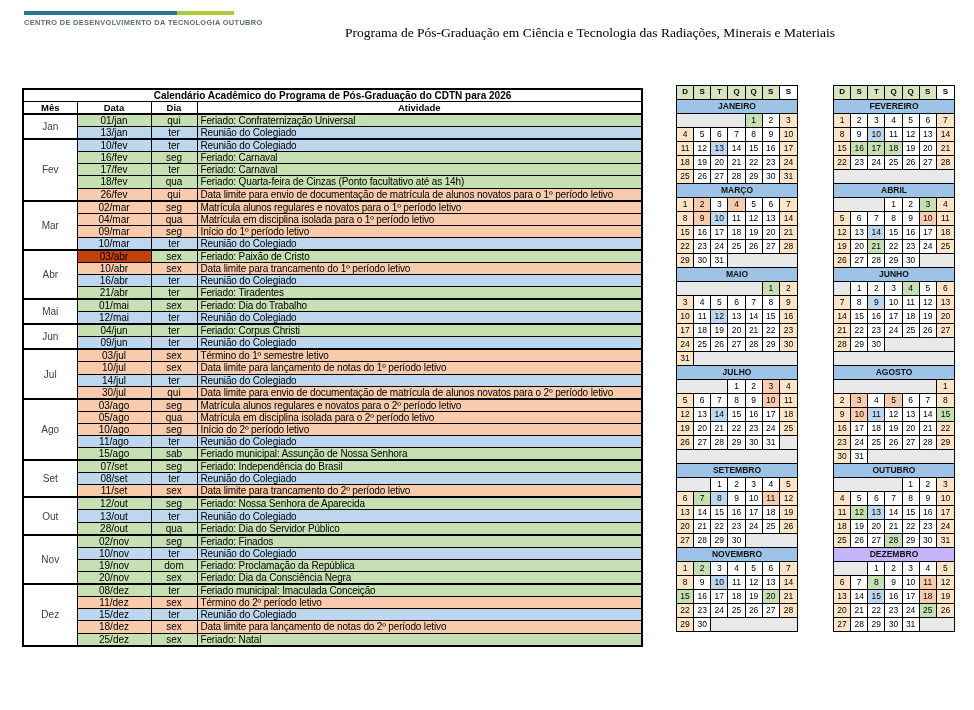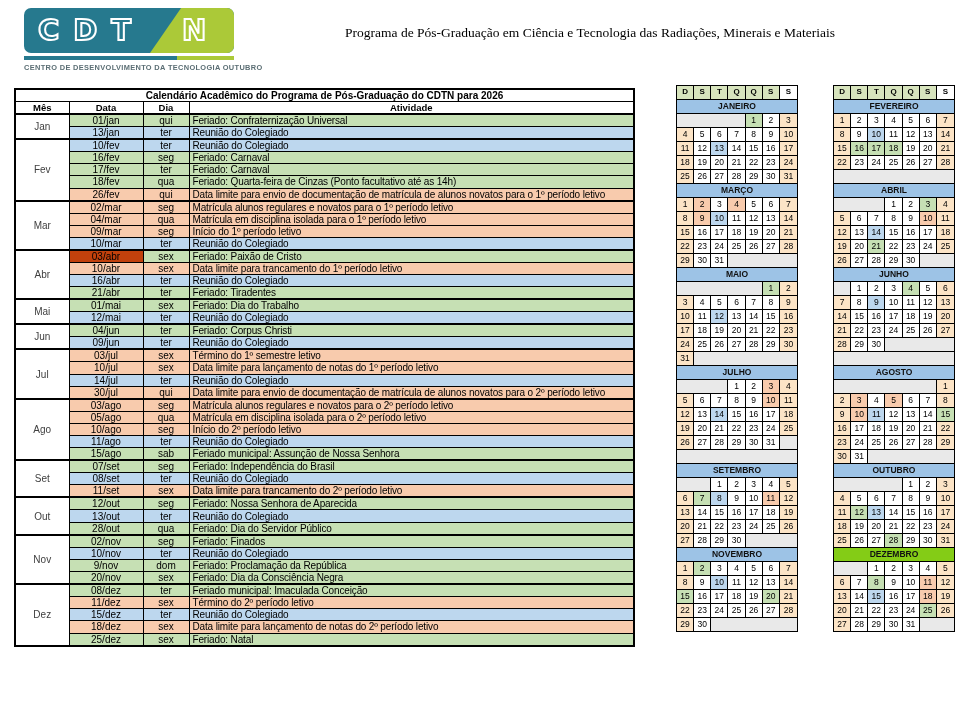--- a/index.html
+++ b/index.html
@@ -22,21 +22,21 @@
   .logo-n { left: 158px; }
   .logo-bar { position: relative; height: 4px; margin-top: 3px; background: #26798e; }
   .logo-bar-green { position: absolute; right: 0; top: 0; height: 100%; width: 27%; background: #abc938; }
   .logo-sub { margin-top: 3px; font-size: 7.4px; font-weight: bold; color: #5b6e74; letter-spacing: 0.35px; white-space: nowrap; }
 
   
   .doc-header { position: absolute; left: 295px; top: 25px; width: 590px; text-align: center;
     font-family: "Liberation Serif", serif; font-size: 13.5px; color: #000; }
 
   
-  table.main { position: absolute; left: 14px; top: 88px; width: 619px;
+  table.main { position: absolute; left: 22px; top: 88px; width: 619px;
     border-collapse: collapse; table-layout: fixed; border: 2px solid #000; }
   table.main td { border: 1px solid #000; font-size: 10px; height: 12.2px; line-height: 11px;
     padding: 0 3px; overflow: hidden; white-space: nowrap; vertical-align: middle; }
   td.t-title { font-size: 13.5px; font-weight: bold; text-align: center; height: 16px; line-height: 15px;
     border-bottom: 2px solid #000; }
   tr.hdr td { font-weight: bold; font-size: 9.5px; text-align: center; height: 12px; border-bottom: 2px solid #000; }
   tr.group-start td { border-top: 2px solid #000; }
   td.c-mes { font-size: 9px; text-align: center; color: #404040; background: #fff; border-right: 2px solid #000; }
   td.c-data { text-align: center; border-right: 2px solid #000; }
   td.c-dia { text-align: center; }
@@ -50,25 +50,20 @@
     overflow: hidden; }
   .cal-row > *:last-child { border-right: none; }
   .wd-cell { font-weight: bold; font-size: 8px; }
   .banner { grid-column: 1 / -1; font-weight: bold; font-size: 8.5px; color: #111; }
   .mini-day { background: #fff; color: #000; }
 </style>
 </head>
 <body>
 
 <div class="logo">
-  <div class="logo-box">
-    <div class="logo-green-shape"></div>
-    <span class="logo-cdt">CDT</span>
-    <span class="logo-n">N</span>
-  </div>
   <div class="logo-bar">
     <div class="logo-bar-green"></div>
   </div>
   <div class="logo-sub">CENTRO DE DESENVOLVIMENTO DA TECNOLOGIA OUTUBRO</div>
 </div>
 
 <div class="doc-header">Programa de Pós-Graduação em Ciência e Tecnologia das Radiações, Minerais e Materiais</div>
 
 <table class="main">
   <colgroup>
@@ -272,21 +267,21 @@
         <td class="c-data" style="background: rgb(198, 224, 180);">02/nov</td>
         <td class="c-dia" style="background: rgb(198, 224, 180);">seg</td>
         <td class="c-ativ" style="background: rgb(198, 224, 180);">Feriado: Finados</td>
       </tr>
       <tr>
         <td class="c-data" style="background: rgb(189, 215, 238);">10/nov</td>
         <td class="c-dia" style="background: rgb(189, 215, 238);">ter</td>
         <td class="c-ativ" style="background: rgb(189, 215, 238);">Reunião do Colegiado</td>
       </tr>
       <tr>
-        <td class="c-data" style="background: rgb(198, 224, 180);">9/nov</td>
+        <td class="c-data" style="background: rgb(198, 224, 180);">19/nov</td>
         <td class="c-dia" style="background: rgb(198, 224, 180);">dom</td>
         <td class="c-ativ" style="background: rgb(198, 224, 180);">Feriado: Proclamação da República</td>
       </tr>
       <tr>
         <td class="c-data" style="background: rgb(198, 224, 180);">20/nov</td>
         <td class="c-dia" style="background: rgb(198, 224, 180);">sex</td>
         <td class="c-ativ" style="background: rgb(198, 224, 180);">Feriado: Dia da Consciência Negra</td>
       </tr>
       <tr class="group-start">
         <td class="c-mes" rowspan="5">Dez</td>
@@ -836,21 +831,21 @@
     <div class="cal-row">
       <div class="mini-day" style="background: rgb(252, 228, 198);">25</div>
       <div class="mini-day" style="background: rgb(255, 255, 255);">26</div>
       <div class="mini-day" style="background: rgb(255, 255, 255);">27</div>
       <div class="mini-day" style="background: rgb(198, 224, 180);">28</div>
       <div class="mini-day" style="background: rgb(255, 255, 255);">29</div>
       <div class="mini-day" style="background: rgb(255, 255, 255);">30</div>
       <div class="mini-day" style="background: rgb(252, 228, 198);">31</div>
     </div>
     <div class="cal-row">
-      <div class="banner" style="background: #84cc16;">DEZEMBRO</div>
+      <div class="banner" style="background: #c4b5fd;">DEZEMBRO</div>
     </div>
     <div class="cal-row">
       <div style="grid-column: span 2; background: rgb(233, 233, 233);"></div>
       <div class="mini-day" style="background: rgb(255, 255, 255);">1</div>
       <div class="mini-day" style="background: rgb(255, 255, 255);">2</div>
       <div class="mini-day" style="background: rgb(255, 255, 255);">3</div>
       <div class="mini-day" style="background: rgb(255, 255, 255);">4</div>
       <div class="mini-day" style="background: rgb(252, 228, 198);">5</div>
     </div>
     <div class="cal-row">

